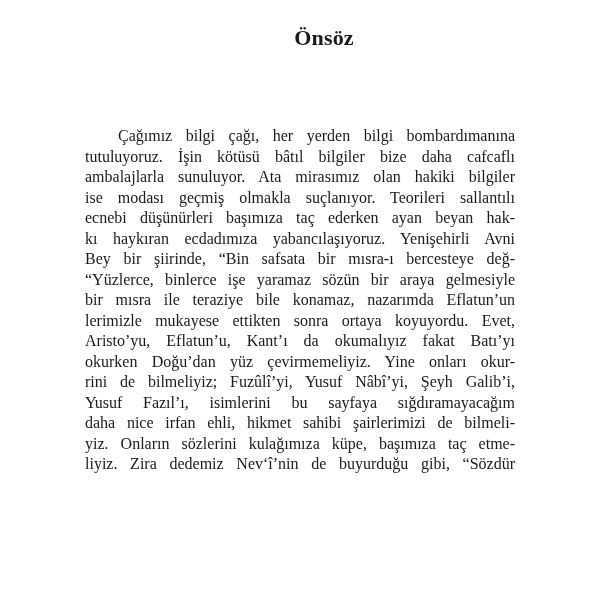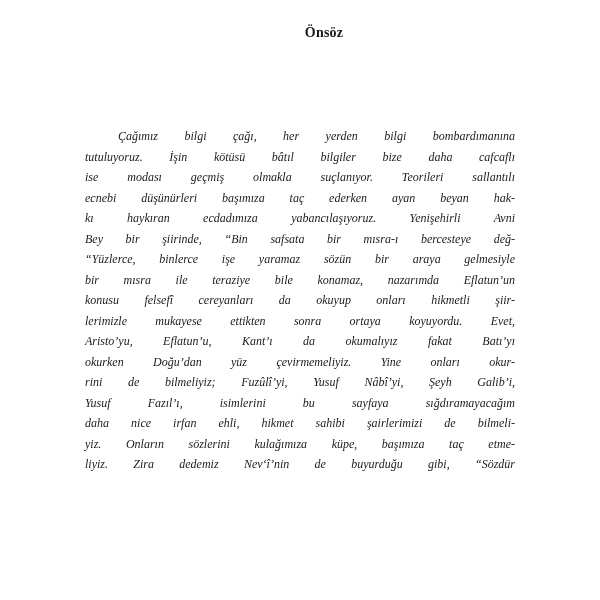--- a/index.html
+++ b/index.html
@@ -20,61 +20,60 @@
     background: var(--bg);
     color: var(--ink);
     font-family: "Liberation Serif", "DejaVu Serif", serif;
   }
   .page-title {
     position: absolute;
     top: 25px;
     left: 0;
     width: 100%;
     text-align: center;
-    font-size: 14px;
+    font-size: 22px;
     font-weight: bold;
     letter-spacing: 0.2px;
     color: var(--ink);
     padding-left: 48px;
   }
   .paragraph {
     position: absolute;
     top: 126px;
     left: 85px;
     width: 430px;
-    font-size: 12px;
+    font-size: 16px;
     line-height: 20.5px;
     color: var(--ink);
-    font-style: italic;
   }
   .paragraph .line {
     text-align: justify;
     text-align-last: justify;
     text-justify: inter-word;
     white-space: normal;
   }
   .paragraph .line.indent {
     text-indent: 33px;
   }
 </style>
 </head>
 <body>
 
 <div class="book-page">
   <h1 class="page-title">Önsöz</h1>
   <div class="paragraph">
       <div class="line indent">Çağımız bilgi çağı, her yerden bilgi bombardımanına</div>
       <div class="line">tutuluyoruz. İşin kötüsü bâtıl bilgiler bize daha cafcaflı</div>
+      <div class="line">ambalajlarla sunuluyor. Ata mirasımız olan hakiki bilgiler</div>
       <div class="line">ise modası geçmiş olmakla suçlanıyor. Teorileri sallantılı</div>
       <div class="line">ecnebi düşünürleri başımıza taç ederken ayan beyan hak-</div>
       <div class="line">kı haykıran ecdadımıza yabancılaşıyoruz. Yenişehirli Avni</div>
       <div class="line">Bey bir şiirinde, “Bin safsata bir mısra-ı bercesteye değ-</div>
       <div class="line">“Yüzlerce, binlerce işe yaramaz sözün bir araya gelmesiyle</div>
       <div class="line">bir mısra ile teraziye bile konamaz, nazarımda Eflatun’un</div>
-      <div class="line">konusu felsefî cereyanları da okuyup onları hikmetli şiir-</div>
       <div class="line">lerimizle mukayese ettikten sonra ortaya koyuyordu. Evet,</div>
       <div class="line">Aristo’yu, Eflatun’u, Kant’ı da okumalıyız fakat Batı’yı</div>
       <div class="line">okurken Doğu’dan yüz çevirmemeliyiz. Yine onları okur-</div>
       <div class="line">rini de bilmeliyiz; Fuzûlî’yi, Yusuf Nâbî’yi, Şeyh Galib’i,</div>
       <div class="line">Yusuf Fazıl’ı, isimlerini bu sayfaya sığdıramayacağım</div>
       <div class="line">daha nice irfan ehli, hikmet sahibi şairlerimizi de bilmeli-</div>
       <div class="line">yiz. Onların sözlerini kulağımıza küpe, başımıza taç etme-</div>
       <div class="line">liyiz. Zira dedemiz Nev‘î’nin de buyurduğu gibi, “Sözdür</div>
     </div>
 </div>

